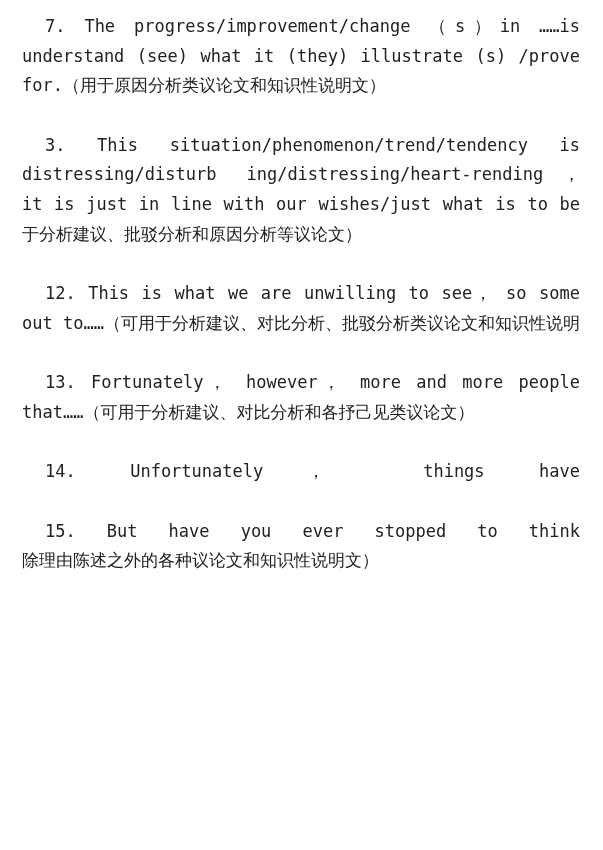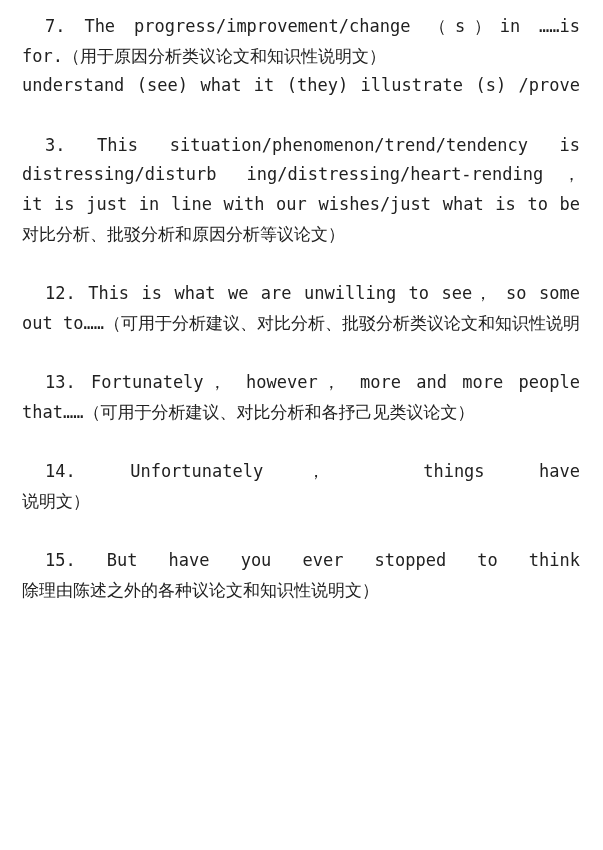--- a/index.html
+++ b/index.html
@@ -40,38 +40,37 @@
   .line.first {
     text-indent: 23px;
   }
 </style>
 </head>
 <body style="background: rgb(255, 255, 255);">
 
 <div class="doc" style="color: rgb(33, 33, 33);">
     <div class="para">
       <div class="line first">7. The progress/improvement/change （s）in ……is （are） really</div>
+      <div class="line">understand (see) what it (they) illustrate (s) /prove (s) /account (s)</div>
       <div class="line last">for.（用于原因分析类议论文和知识性说明文）</div>
-      <div class="line">understand (see) what it (they) illustrate (s) /prove (s) /account (s)</div>
     </div>
     <div class="para">
       <div class="line first">3. This situation/phenomenon/trend/tendency is rather</div>
       <div class="line">distressing/disturb ing/distressing/heart-rending， for the opposite of</div>
       <div class="line">it is just in line with our wishes/just what is to be expected.（可用</div>
-      <div class="line last">对比分析、批驳分析和原因分析等议论文）</div>
+      <div class="line last">于分析建议、批驳分析和原因分析等议论文）</div>
     </div>
     <div class="para">
       <div class="line first">12. This is what we are unwilling to see， so some way must be found</div>
       <div class="line last">out to……（可用于分析建议、对比分析、批驳分析类议论文和知识性说明文）</div>
     </div>
     <div class="para">
       <div class="line first">13. Fortunately， however， more and more people come/begin to realize</div>
       <div class="line last">that……（可用于分析建议、对比分析和各抒己见类议论文）</div>
     </div>
     <div class="para">
       <div class="line first">14. Unfortunately， things have worsened/come/developed to the point</div>
-      <div class="line last">说明文）</div>
     </div>
     <div class="para">
       <div class="line first">15. But have you ever stopped to think what/how/why……？（可用于</div>
       <div class="line last">除理由陈述之外的各种议论文和知识性说明文）</div>
     </div>
   </div>
 
 </body></html>

